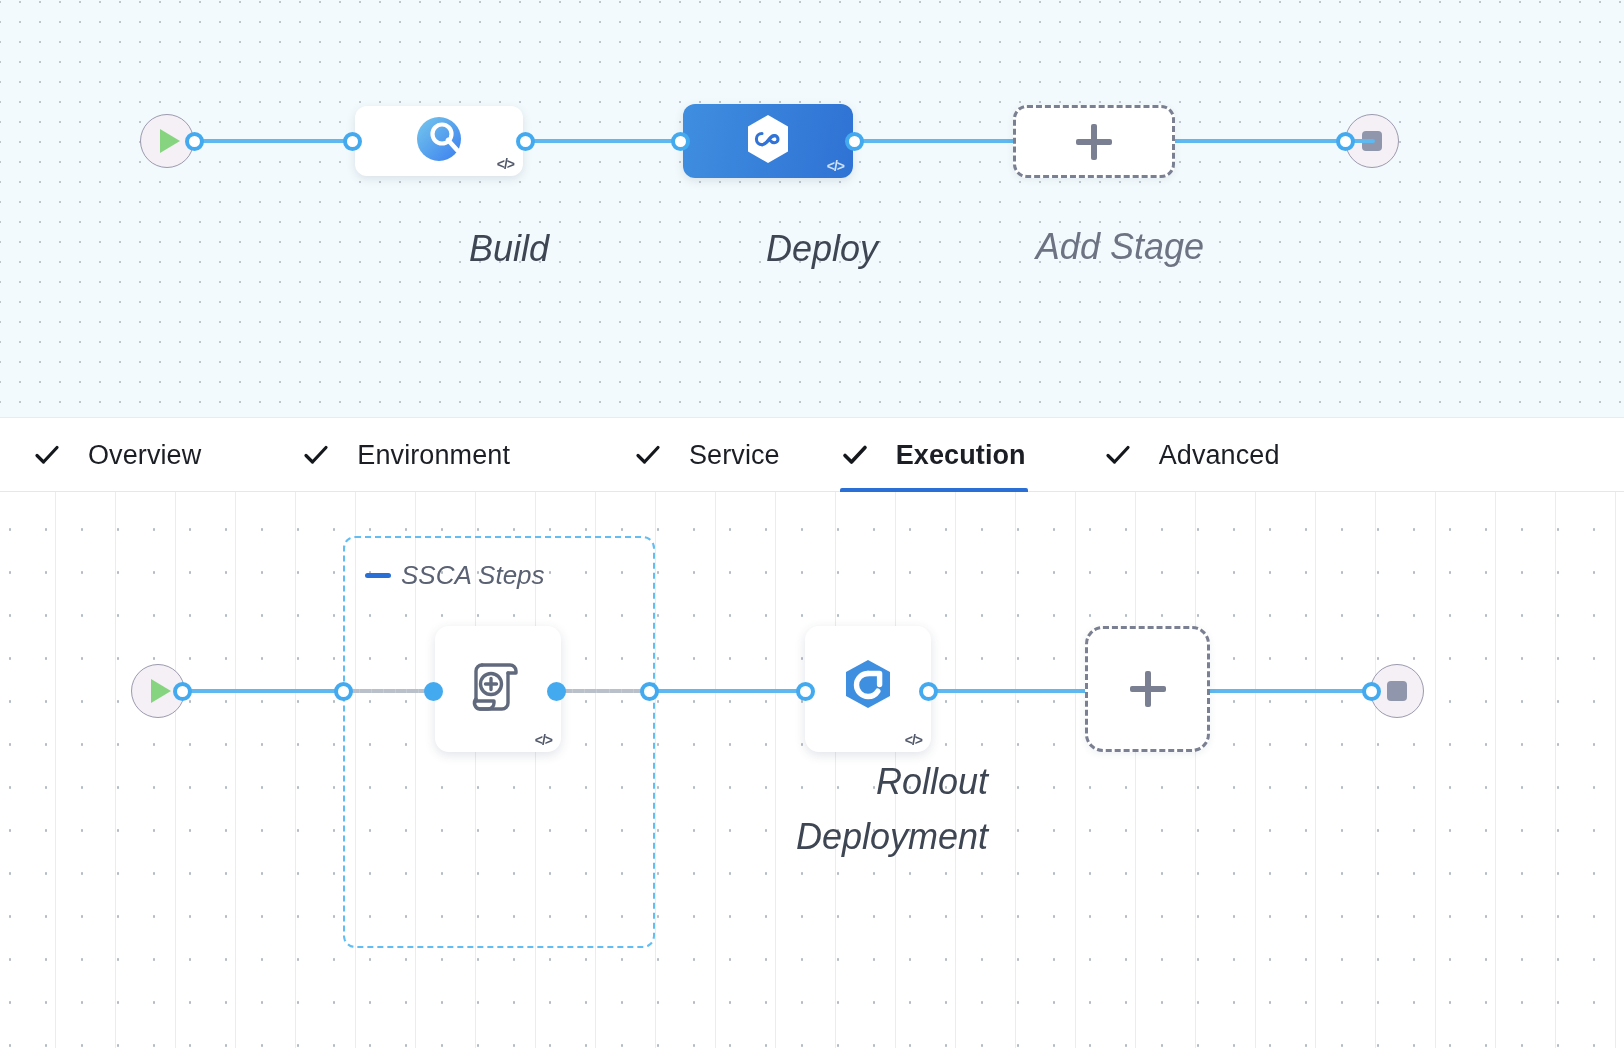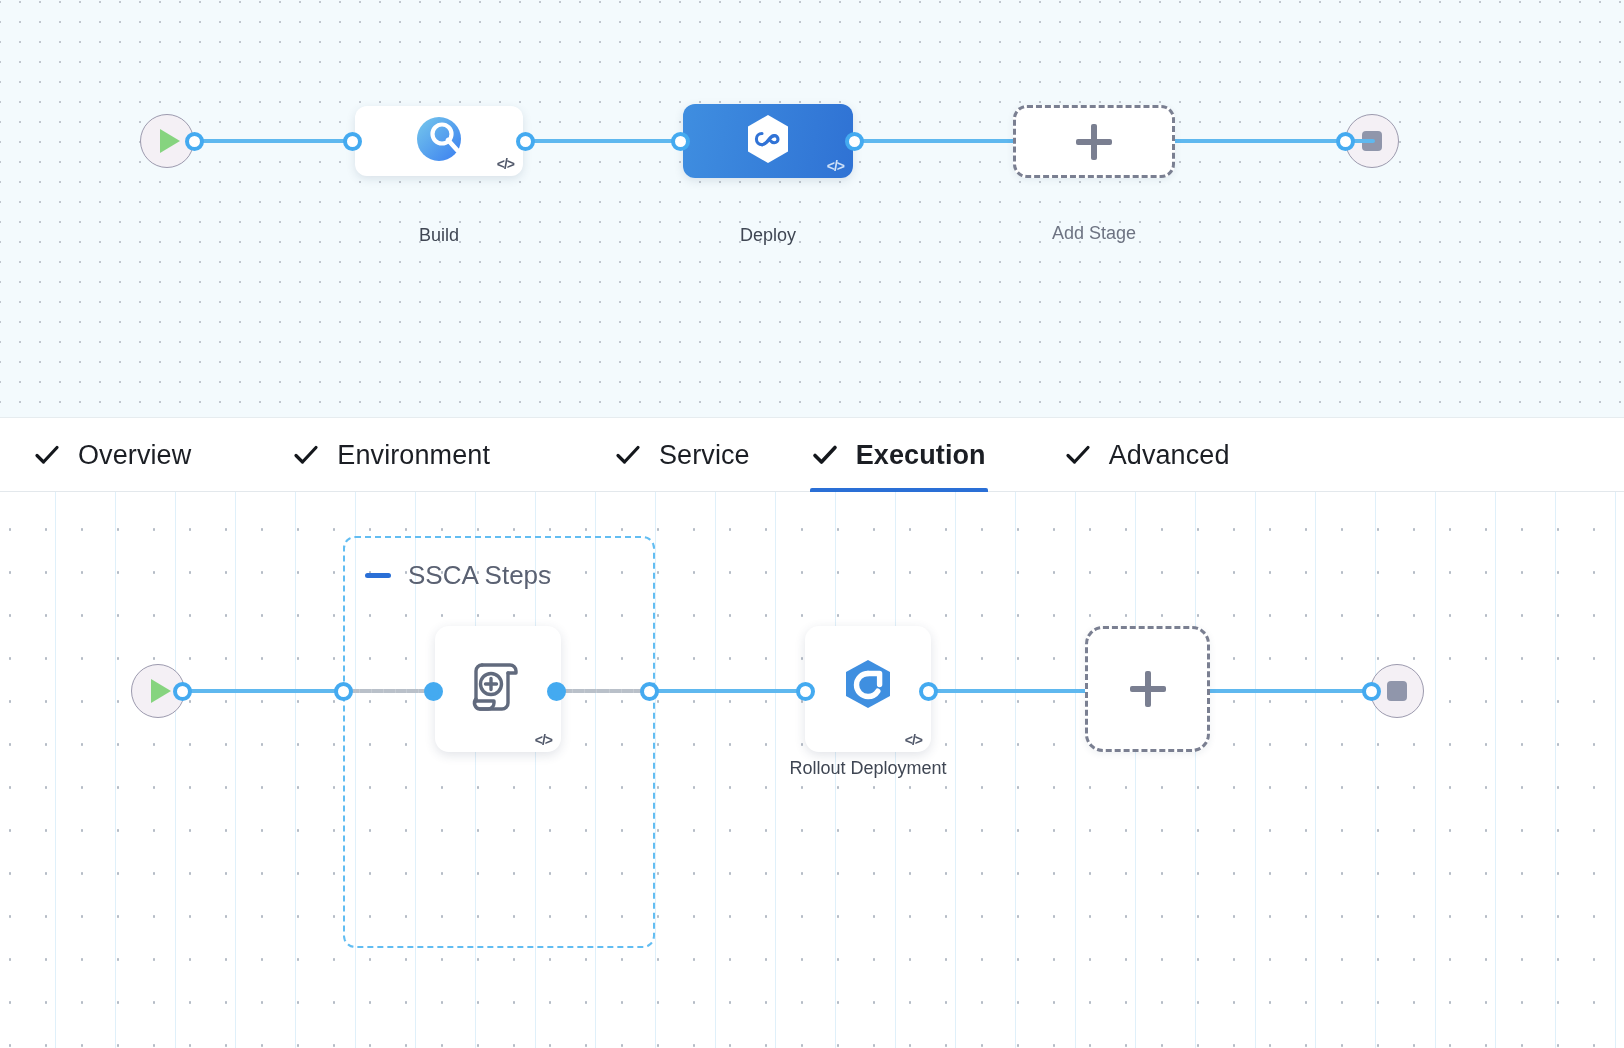--- a/index.html
+++ b/index.html
@@ -62,21 +62,21 @@
     height: 73px;
     background: #ffffff;
     border-bottom: 1px solid #e3e8ec;
     display: flex;
     align-items: center;
     box-sizing: border-box;
   }
   .tab {
     display: flex;
     align-items: center;
-    gap: 18px;
+    gap: 28px;
     height: 73px;
     box-sizing: border-box;
     position: relative;
     cursor: pointer;
     padding: 0 2px;
   }
   .tab .tick {
     width: 26px; height: 26px;
     display: inline-block;
     flex: 0 0 auto;
@@ -198,25 +198,26 @@
     content: "";
     position: absolute;
     background: #7a7f91;
     border-radius: 2px;
   }
   .plus::before { left: 0; top: 15px; width: 36px; height: 6px; }
   .plus::after  { top: 0; left: 15px; height: 36px; width: 6px; }
 
   .node-label {
     position: absolute;
-    text-align: center;
-    font-size: 18px;
+    text-align: right;
+    font-size: 36px;
     color: #3f4653;
     line-height: 1.52;
     z-index: 4;
+    font-style: italic;
   }
   .node-label.muted { color: #6d7382; }
 
   
   .step-node {
     position: absolute;
     width: 126px; height: 126px;
     border-radius: 14px;
     background: #ffffff;
     box-shadow: 0 3px 11px rgba(40,60,90,0.14);
@@ -233,22 +234,23 @@
     border: 2.5px dashed #62bdf2;
     border-radius: 12px;
     box-sizing: border-box;
     z-index: 1;
   }
   .stepgroup-header {
     position: absolute;
     left: 22px; top: 15px;
     display: flex;
     align-items: center;
-    gap: 17px;
+    gap: 10px;
     z-index: 7;
+    font-style: italic;
   }
   .collapse-bar {
     width: 26px; height: 5px;
     border-radius: 3px;
     background: #2a6fd6;
     display: inline-block;
     cursor: pointer;
   }
   .stepgroup-title {
     font-size: 26px;

